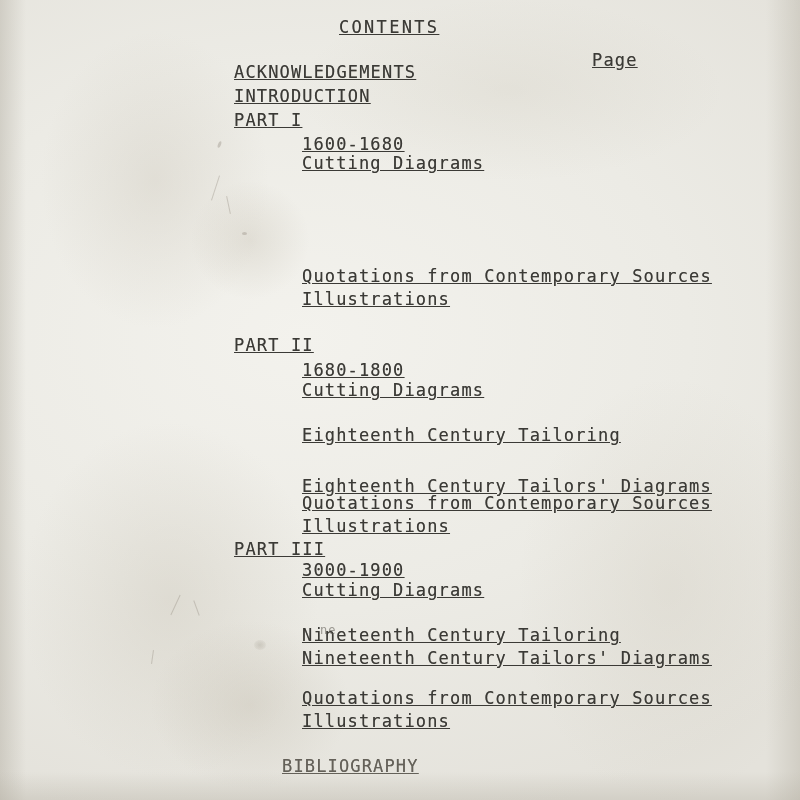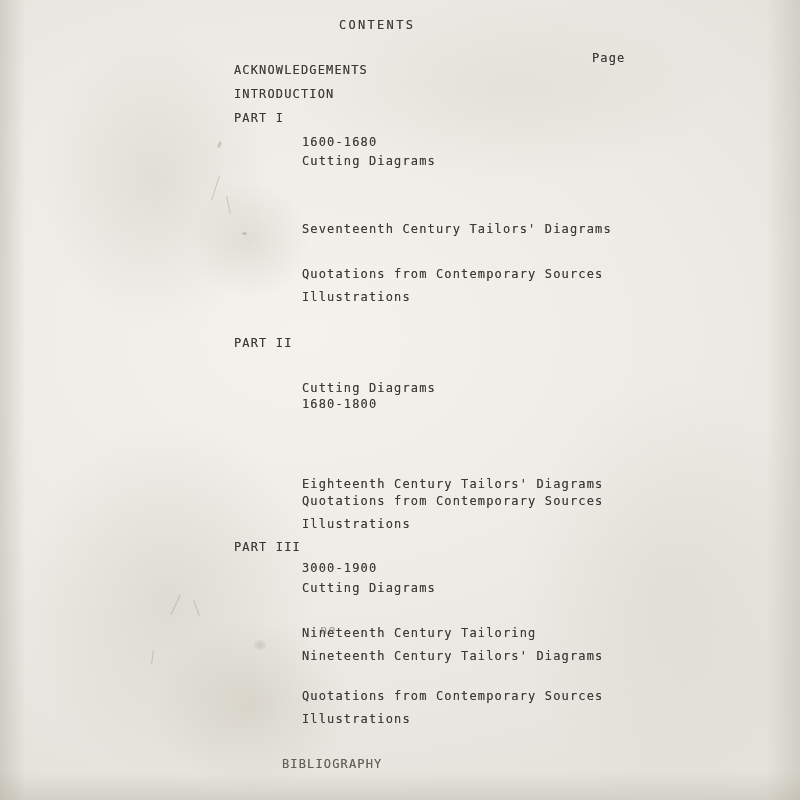--- a/index.html
+++ b/index.html
@@ -69,25 +69,26 @@
   .sc5 { left: 242px; top: 232px; width: 5px;  height: 3px;  border-radius: 50%; }
   .sc6 { left: 218px; top: 141px; width: 3px;  height: 7px;  border-radius: 50%; transform: rotate(20deg); }
   .sc7 { left: 152px; top: 650px; width: 1px;  height: 14px; transform: rotate(8deg); }
   .sc8 { left: 254px; top: 640px; width: 12px; height: 10px; border-radius: 50%;
          background: radial-gradient(ellipse at center, rgba(150,143,130,0.30), rgba(150,143,130,0)); }
 
   
   .typed {
     position: absolute;
     color: #3b3a36;
-    font-size: 12px;
+    font-size: 17px;
     letter-spacing: 1.15px;
     white-space: pre;
     line-height: 1;
     text-shadow: 0 0 0.6px rgba(60,58,52,0.55);
+    text-decoration: underline;
   }
   .title {
     letter-spacing: 2.3px;
   }
   .faded  { color: #5a564e; opacity: 0.92; padding-left: 48px; }
   .fainter{ color: #6a655b; opacity: 0.88; }
 
   
   .overstrike {
     position: absolute;
@@ -126,27 +127,27 @@
   <div class="typed title" style="left:339px; top:19px;">CONTENTS</div>
 
   <div class="typed" style="left:592px; top:52px;">Page</div>
 
   <div class="typed" style="left:234px; top:64px;">ACKNOWLEDGEMENTS</div>
   <div class="typed" style="left:234px; top:88px;">INTRODUCTION</div>
 
   <div class="typed" style="left:234px; top:112px;">PART I</div>
   <div class="typed" style="left:302px; top:136px;">1600-1680</div>
   <div class="typed" style="left:302px; top:155px;">Cutting Diagrams</div>
-  <div class="typed" style="left:302px; top:223px;">Seventeenth Century Tailors' Diagrams</div>
   <div class="typed" style="left:302px; top:268px;">Quotations from Contemporary Sources</div>
   <div class="typed" style="left:302px; top:291px;">Illustrations</div>
 
   <div class="typed" style="left:234px; top:337px;">PART II</div>
-  <div class="typed" style="left:302px; top:362px;margin-top:36px;">1680-1800</div>
+  <div class="typed" style="left:302px; top:362px;">1680-1800</div>
   <div class="typed" style="left:302px; top:382px;">Cutting Diagrams</div>
+  <div class="typed" style="left:302px; top:427px;">Eighteenth Century Tailoring</div>
   <div class="typed" style="left:302px; top:450px;margin-top:28px;">Eighteenth Century Tailors' Diagrams</div>
   <div class="typed" style="left:302px; top:495px;">Quotations from Contemporary Sources</div>
   <div class="typed" style="left:302px; top:518px;">Illustrations</div>
 
   <div class="typed" style="left:234px; top:541px;">PART III</div>
   <div class="typed" style="left:302px; top:562px;">3000-1900</div>
   <div class="typed" style="left:302px; top:582px;">Cutting Diagrams</div>
   <div class="typed" style="left:302px; top:627px;">Nineteenth Century Tailoring</div>
   <div class="overstrike" style="left:320px; top:623px;">ne</div>
   <div class="typed" style="left:302px; top:650px;">Nineteenth Century Tailors' Diagrams</div>

